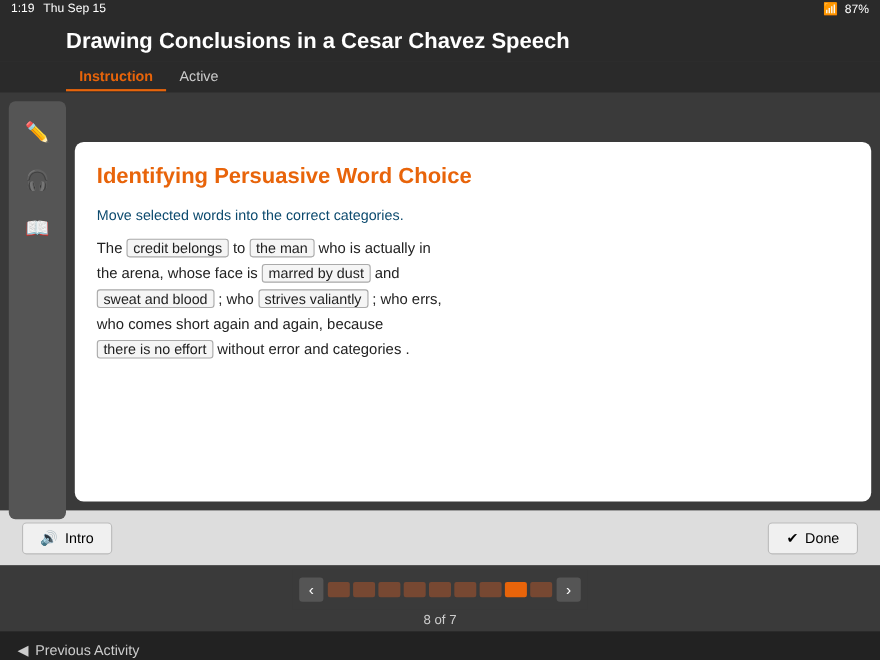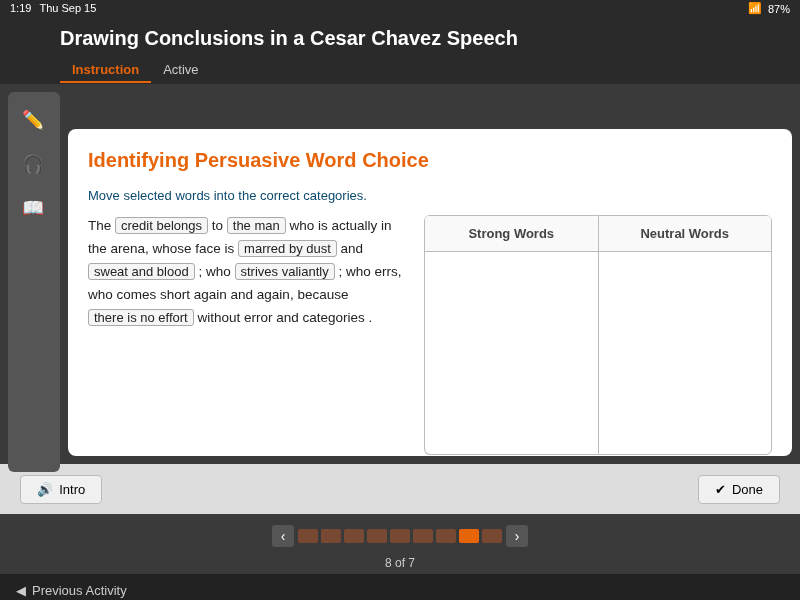--- a/index.html
+++ b/index.html
@@ -344,30 +344,20 @@
         <br>
         <span class="word-tag">sweat and blood</span>
         <span>; who</span>
         <span class="word-tag">strives valiantly</span>
         <span>; who errs, who comes short again and again, because</span>
         <br>
         <span class="word-tag">there is no effort</span>
         <span>without error and categories .</span>
       </div>
 
-      <div class="word-columns">
-        <div class="word-column">
-          <div class="column-header">Strong Words</div>
-          <div class="column-body"></div>
-        </div>
-        <div class="word-column">
-          <div class="column-header">Neutral Words</div>
-          <div class="column-body"></div>
-        </div>
-      </div>
     </div>
   </div>
 </div>
 
 <div class="action-bar">
   <button class="intro-button">
     <span>🔊</span>
     <span>Intro</span>
   </button>
   <button class="done-button">

